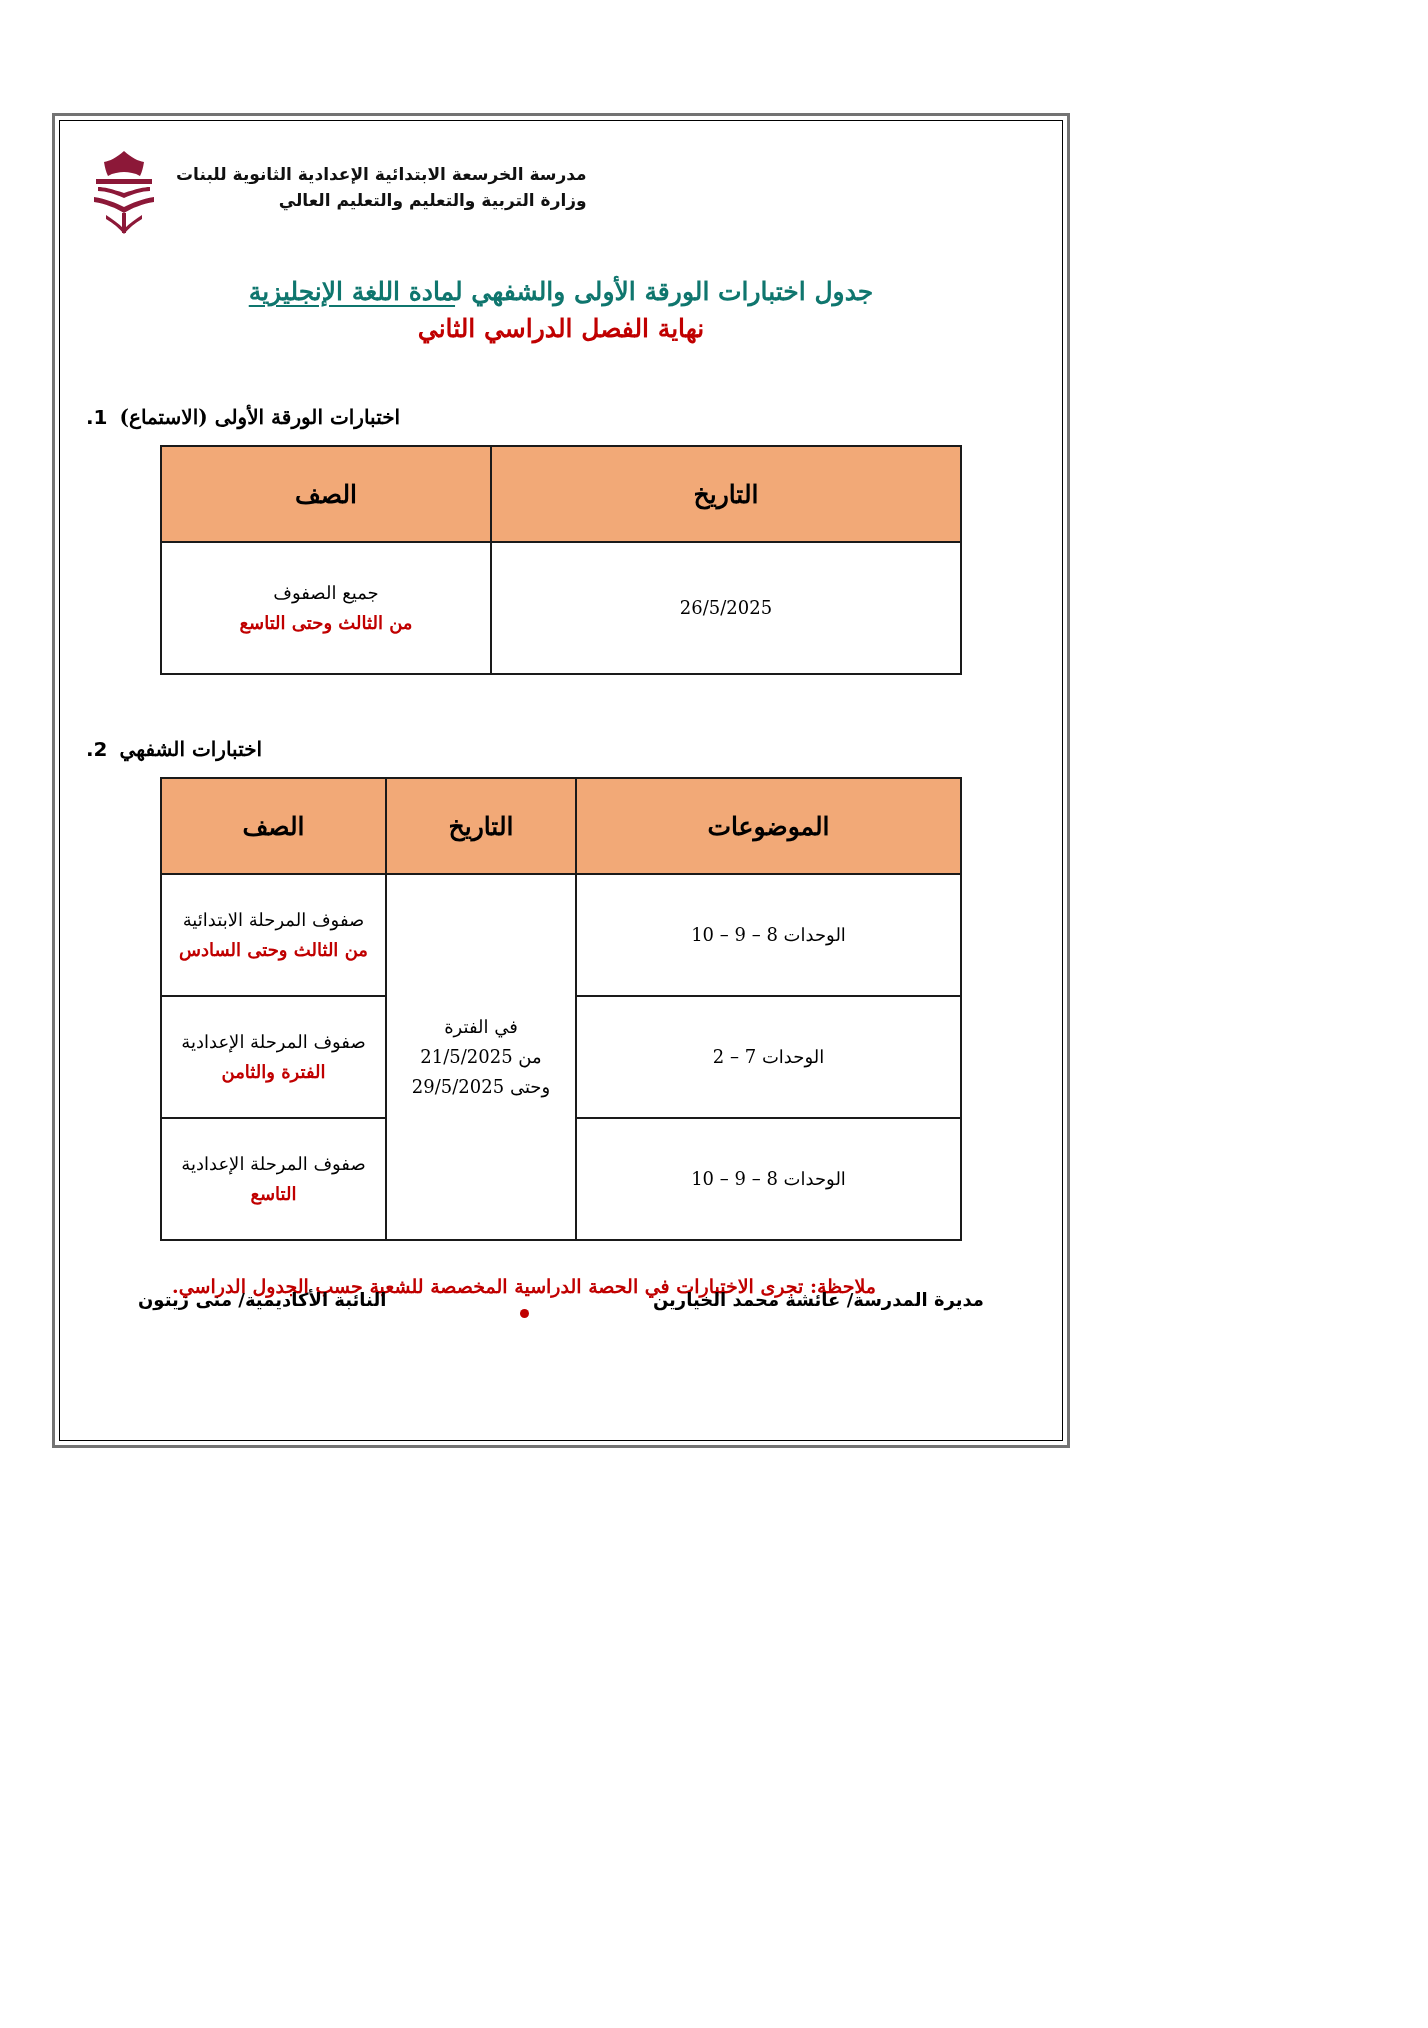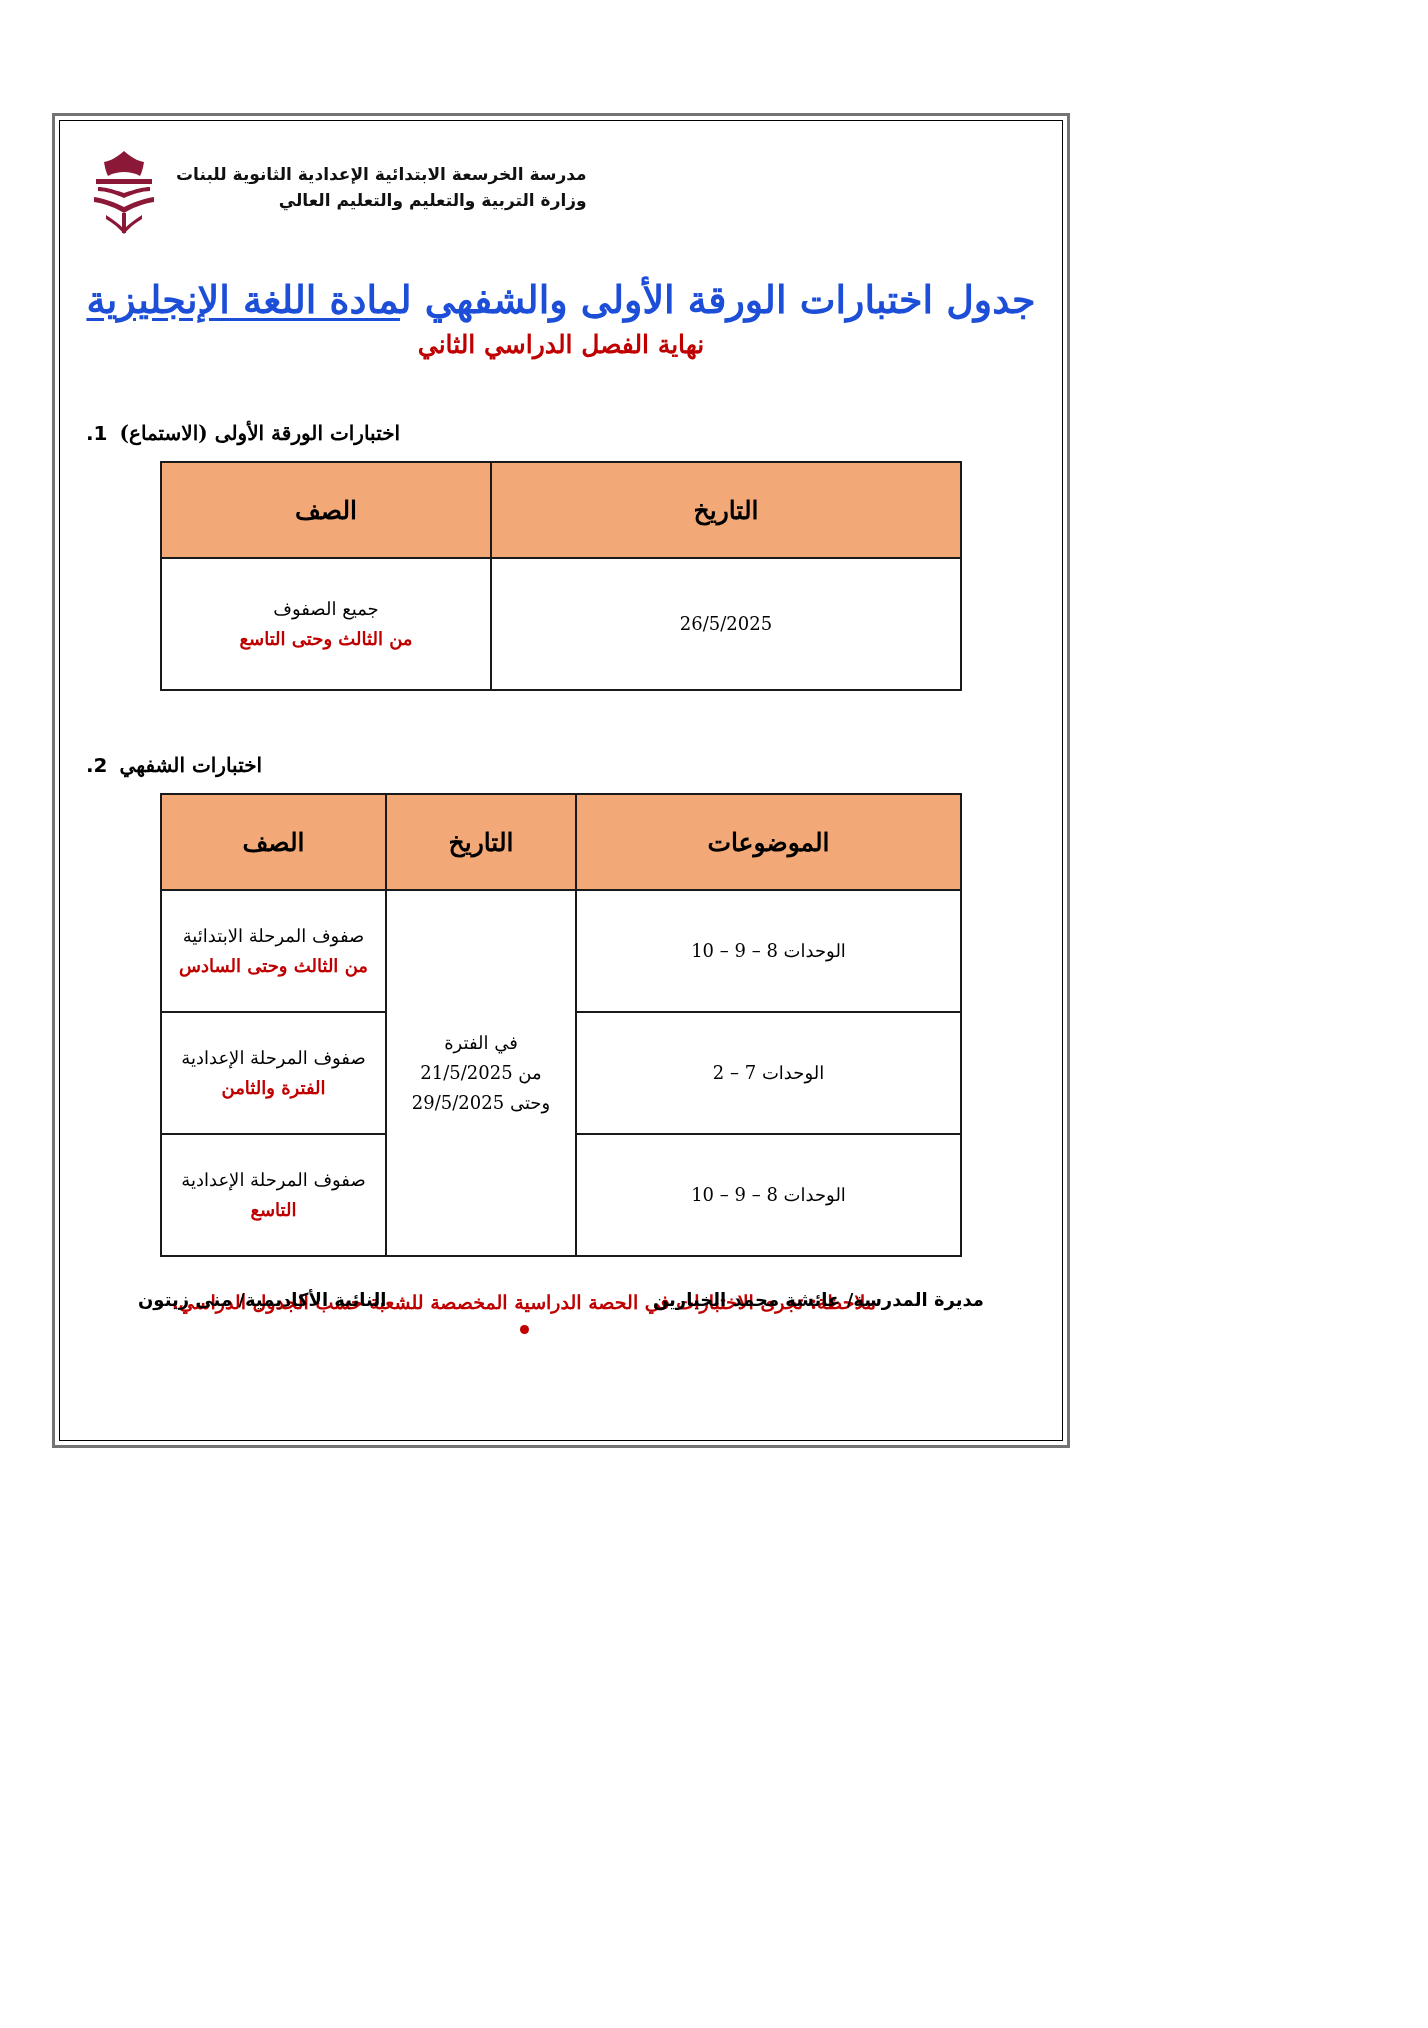--- a/index.html
+++ b/index.html
@@ -70,24 +70,24 @@
     font-weight: bold;
     color: #111111;
     white-space: nowrap;
     font-family: "DejaVu Sans", sans-serif;
   }
 
   
   .doc-title {
     margin-top: 42px;
     text-align: center;
-    font-size: 38px;
-    font-weight: bold;
-    font-family: "DejaVu Serif", "Liberation Serif", serif;
-    color: #1d4ed8;
+    font-size: 25px;
+    font-weight: bold;
+    font-family: "DejaVu Serif", "Liberation Serif", serif;
+    color: #0f766e;
   }
   .doc-title u { text-decoration: underline; text-underline-offset: 5px; }
 
   .subtitle-red {
     margin-top: 8px;
     text-align: center;
     font-size: 25px;
     font-weight: bold;
     font-family: "DejaVu Serif", "Liberation Serif", serif;
     color: #C00000;

